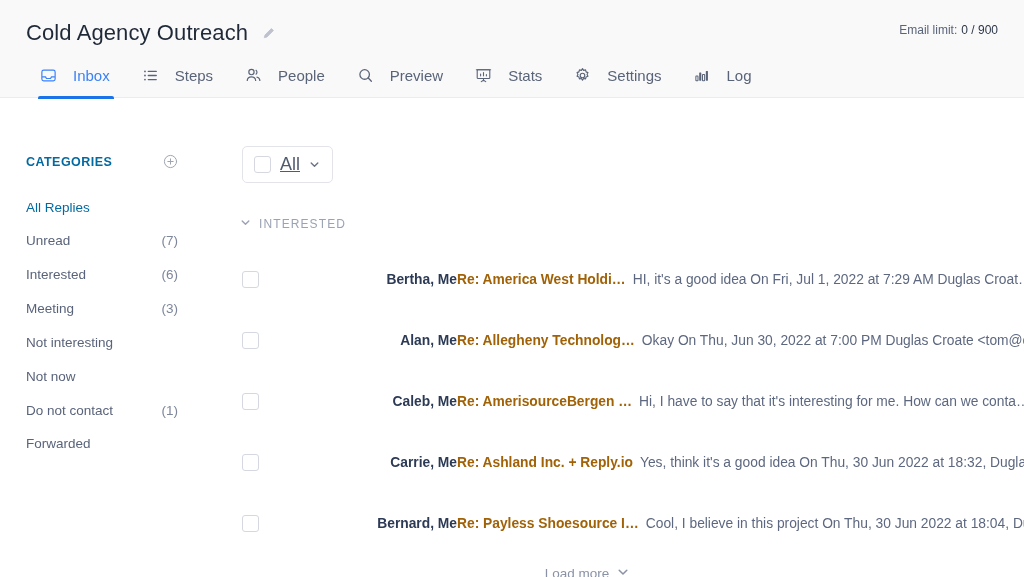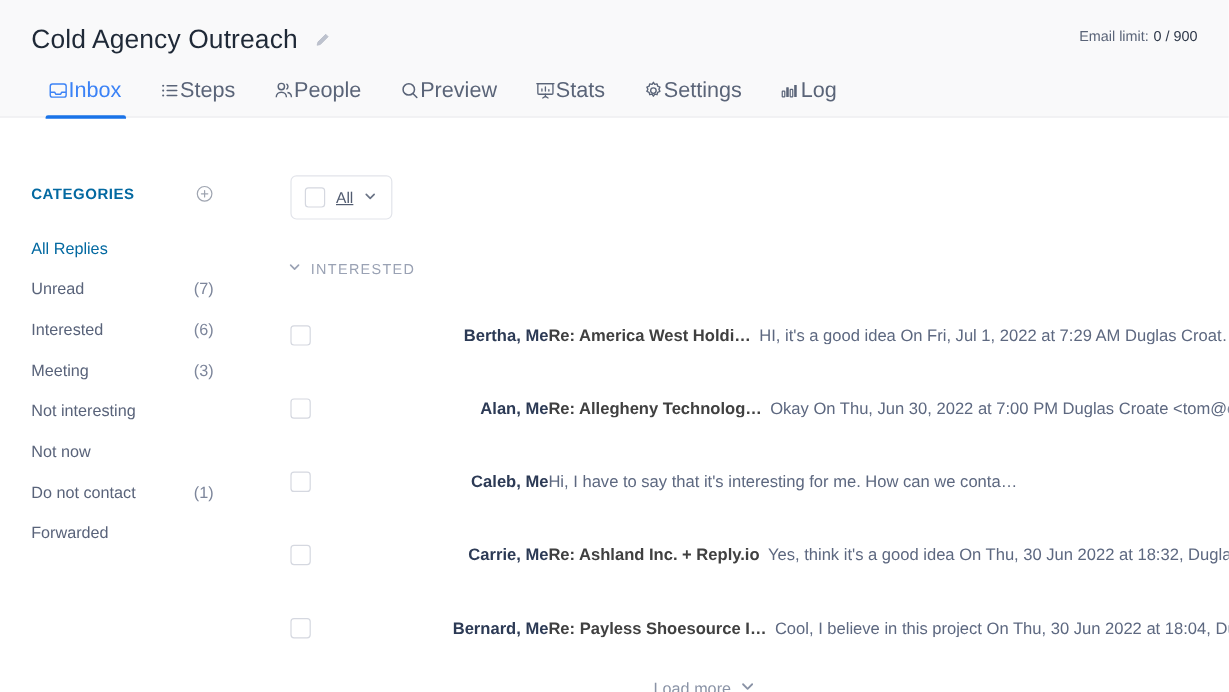--- a/index.html
+++ b/index.html
@@ -56,23 +56,23 @@
   .nav {
     display: flex;
     align-items: flex-end;
     padding: 0 26px;
     height: 46px;
     gap: 0px;
   }
   .nav-item {
     display: flex;
     align-items: center;
-    gap: 0;
+    gap: 16px;
     padding: 0 16px 12px 16px;
-    font-size: 18px;
+    font-size: 15px;
     color: #5a6478;
     cursor: pointer;
     position: relative;
     height: 100%;
     align-items: center;
     padding-bottom: 0;
   }
   .nav-item:first-child { padding-left: 14px; }
   .nav-item.active { color: #3b82f6; }
   .nav-item.active::after {
@@ -145,21 +145,21 @@
     height: 37px;
   }
   .cbx {
     width: 17px; height: 17px;
     border: 1.5px solid #d5d8e0;
     border-radius: 3px;
     background: #fff;
     display: inline-block;
     flex: 0 0 17px;
   }
-  .filter-label { font-size: 13px; color: #515b70; text-decoration: underline; }
+  .filter-label { font-size: 18px; color: #515b70; text-decoration: underline; }
 
   .group-head {
     display: flex;
     align-items: center;
     gap: 8px;
     padding: 34px 0 0 8px;
     font-size: 12px;
     letter-spacing: 1.1px;
     color: #9aa2b4;
     cursor: pointer;
@@ -192,21 +192,21 @@
     gap: 7px;
     min-width: 0;
     flex: 1;
     white-space: nowrap;
     overflow: hidden;
     padding-right: 14px;
   }
   .subject {
     font-size: 13.8px;
     font-weight: bold;
-    color: #404040;
+    color: #a16207;
     flex: 0 0 auto;
     white-space: nowrap;
   }
   .preview {
     font-size: 13.8px;
     color: #5d6880;
     overflow: hidden;
     text-overflow: ellipsis;
     white-space: nowrap;
     min-width: 0;
@@ -415,20 +415,21 @@
           <span class="snippet-wrap">
             <span class="subject">Re: Allegheny Technolog…</span>
             <span class="preview">Okay On Thu, Jun 30, 2022 at 7:00 PM Duglas Croate &lt;tom@cr…</span>
           </span>
         </div>
 
         <div class="mail-row">
           <span class="cbx"></span>
           <span class="sender">Caleb, Me</span>
           <span class="snippet-wrap">
+            <span class="subject">Re: AmerisourceBergen …</span>
             <span class="preview">Hi, I have to say that it's interesting for me. How can we conta…</span>
           </span>
         </div>
 
         <div class="mail-row">
           <span class="cbx"></span>
           <span class="sender">Carrie, Me</span>
           <span class="snippet-wrap">
             <span class="subject">Re: Ashland Inc. + Reply.io</span>
             <span class="preview">Yes, think it's a good idea On Thu, 30 Jun 2022 at 18:32, Dugla…</span>

